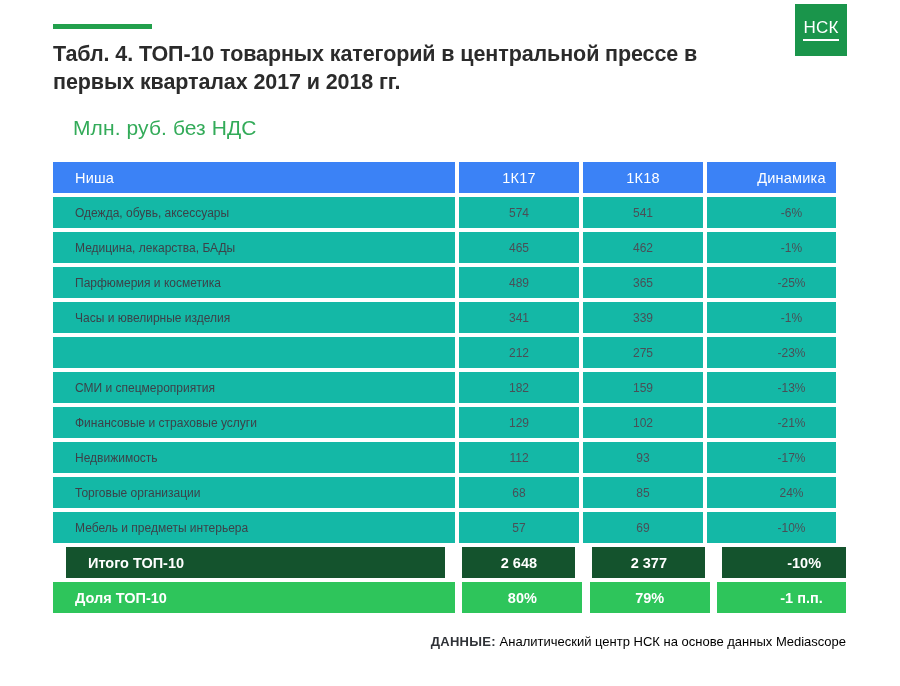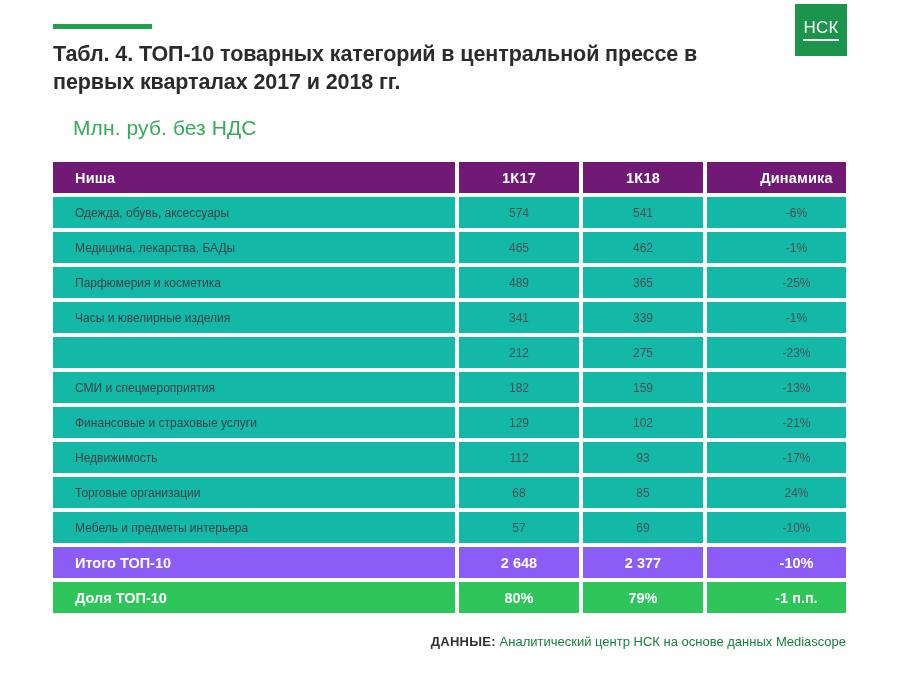--- a/index.html
+++ b/index.html
@@ -92,52 +92,53 @@
     height: 31px;
   }
   .cell {
     display: flex;
     align-items: center;
     box-sizing: border-box;
   }
   .c-name  { width: 402px; padding-left: 22px; }
   .c-v1    { width: 120px; justify-content: center; }
   .c-v2    { width: 120px; justify-content: center; }
-  .c-v3    { width: 139px; justify-content: center; padding-left: 40px; }
+  .c-v3    { width: 129px; justify-content: center; padding-left: 40px; }
 
   
   .row-head { height: 31px; }
   .row-head .cell {
-    background: #701a75;
+    background: #3b82f6;
     color: #ffffff;
     font-size: 14.5px;
-    font-weight: bold;
+    font-weight: normal;
     letter-spacing: 0.2px;
   }
 
   
   .row-data .cell {
     background: #14b8a6;
     color: #4a4f57;
     font-size: 12px;
   }
   .row-data .c-name { color: #3c4249; }
   .row-data .c-v1, .row-data .c-v2, .row-data .c-v3 { color: #4a4f57; }
 
   
   .row-total { height: 31px; }
   .row-total .cell {
-    background: #8b5cf6;
+    background: #14532d;
     color: #ffffff;
     font-size: 14.5px;
     font-weight: bold;
-  }
-
-  
-  .row-share { height: 31px; }
+    margin-left: 13px;
+  }
+
+  
+  .row-share { height: 31px; justify-content: space-between; }
   .row-share .cell {
     background: #2ec55b;
     color: #ffffff;
     font-size: 14.5px;
     font-weight: bold;
   }
 
   
   .footer {
     position: absolute;
@@ -145,21 +146,21 @@
     top: 634px;
     font-size: 13px;
     color: #9aa1ab;
     white-space: nowrap;
   }
   .footer-label {
     color: #2f3237;
     font-weight: bold;
     letter-spacing: 0.3px;
   }
-  .footer-text { color: #15803d; }
+  .footer-text { color: #000000; }
 </style>
 </head>
 <body>
 
 <div class="page">
 
   <div class="accent-bar"></div>
 
   <div class="logo">
     <div class="logo-text">НСК</div>

